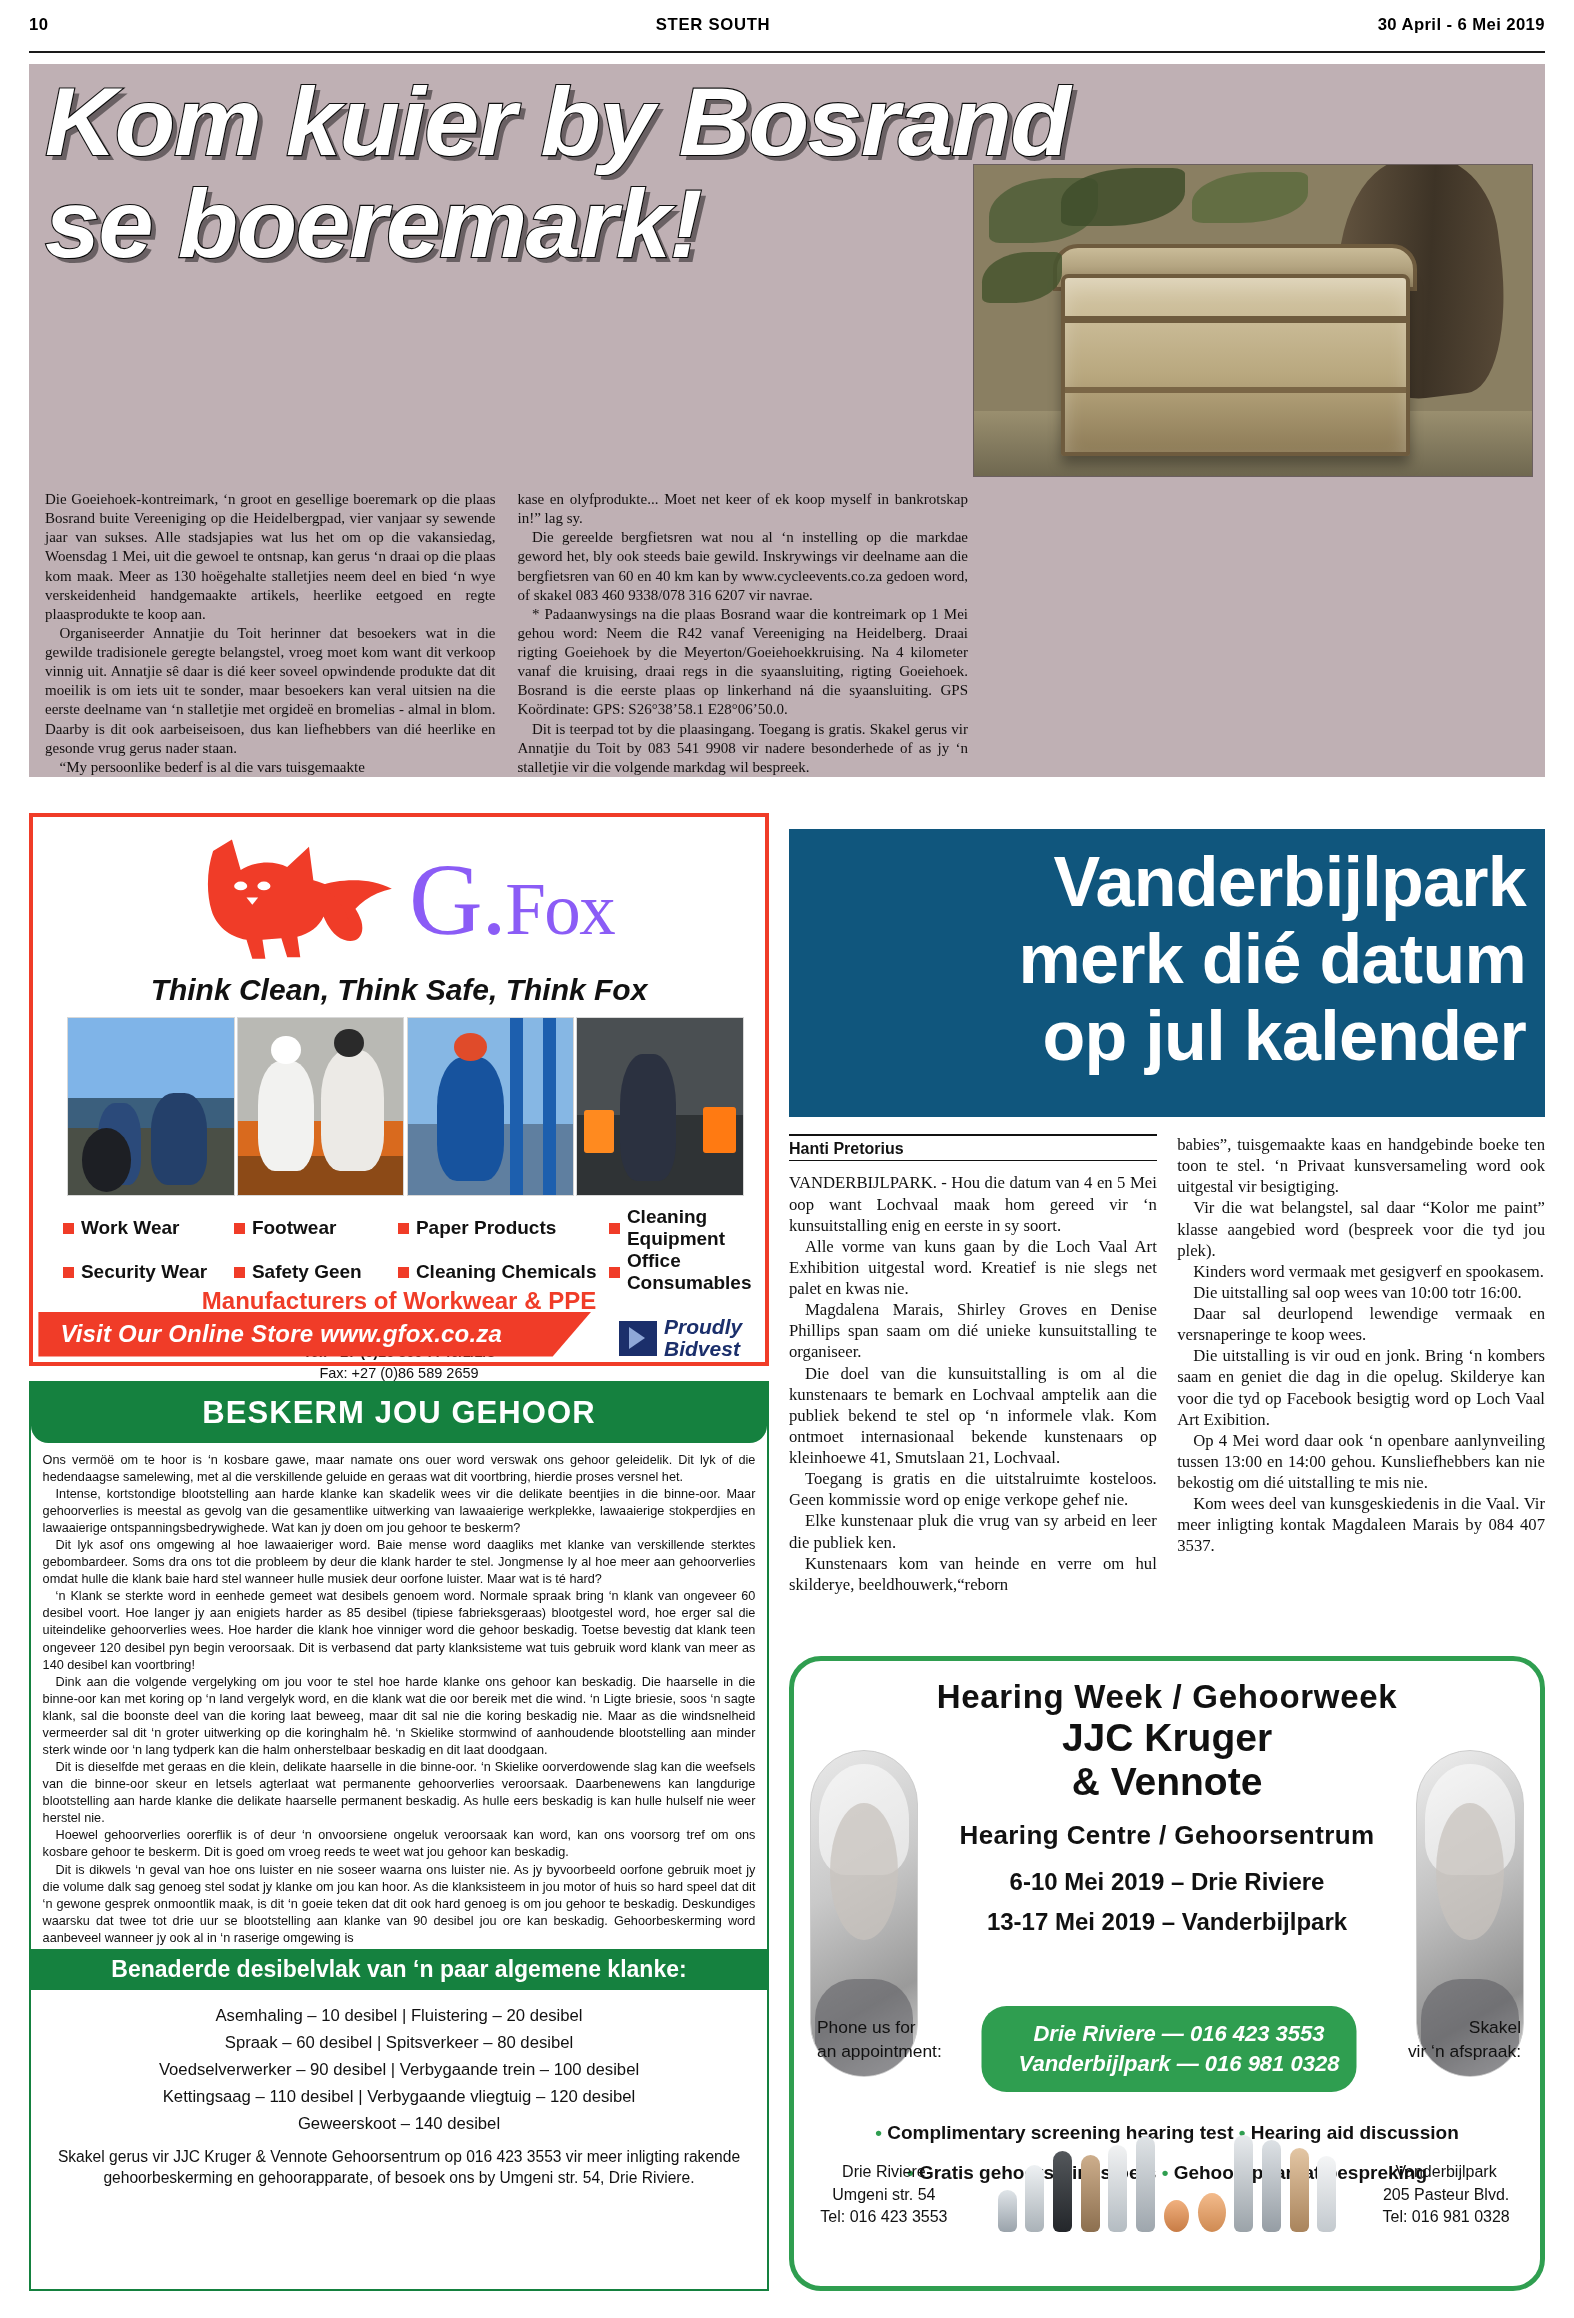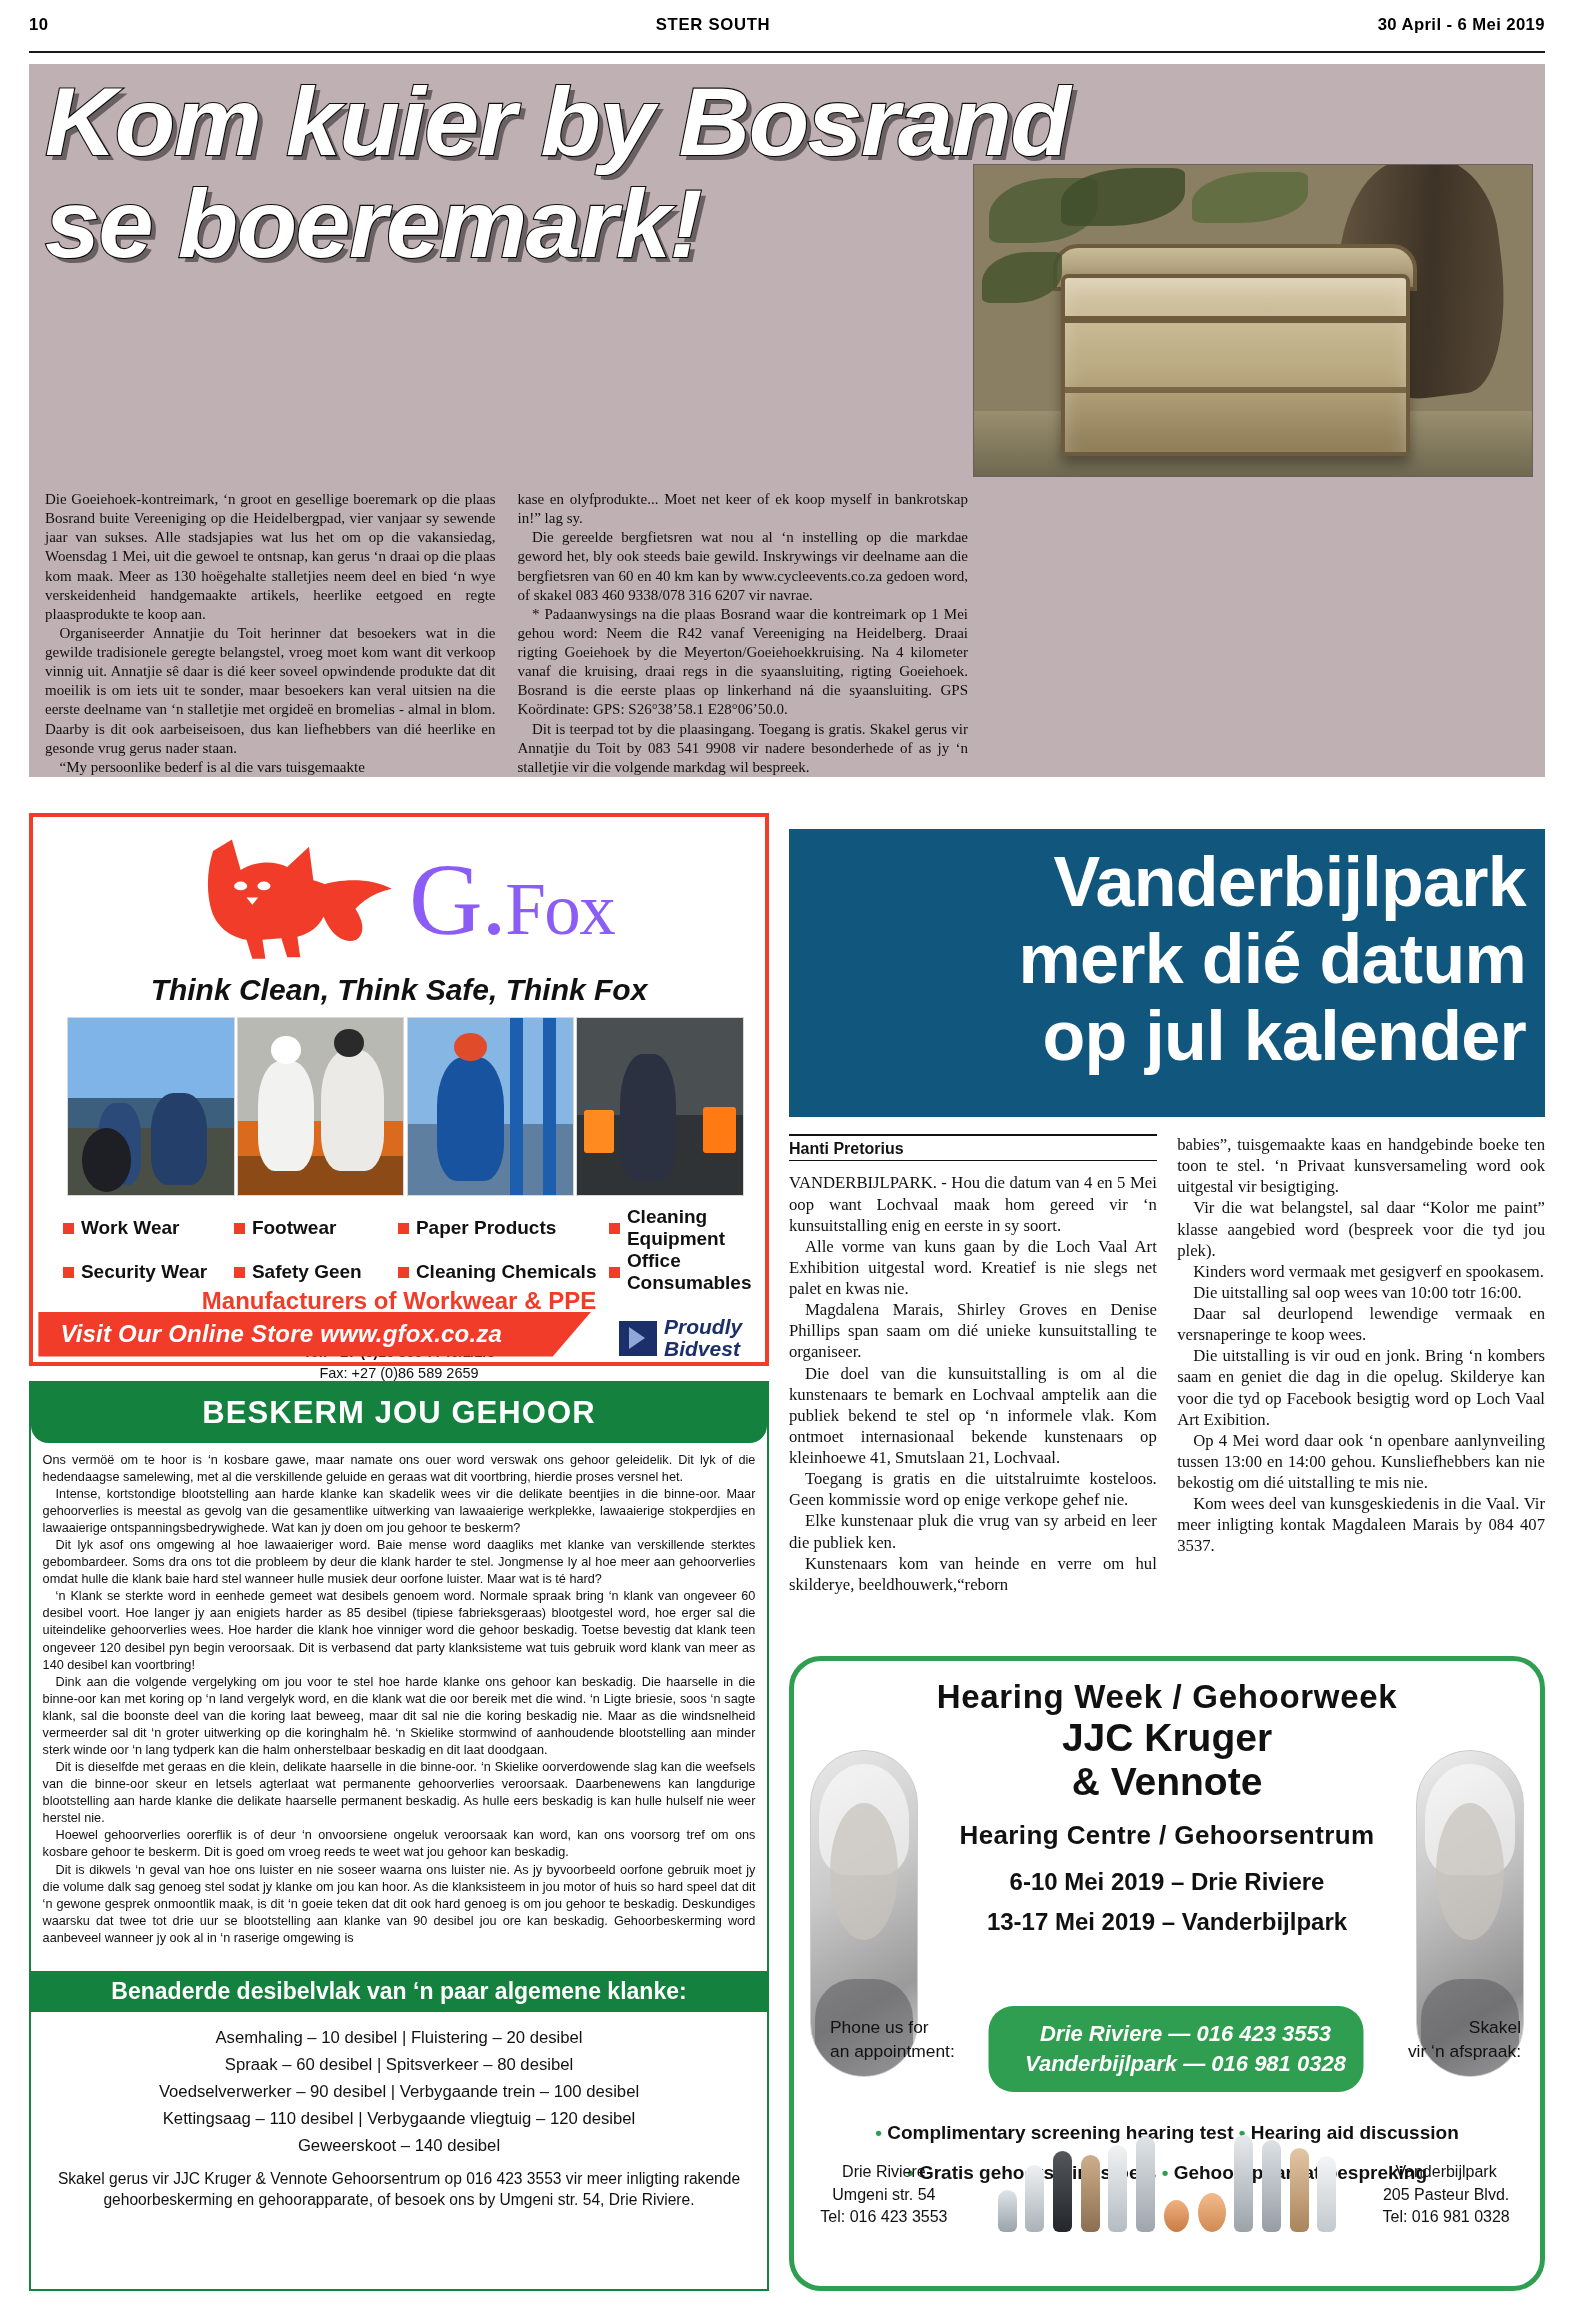--- a/index.html
+++ b/index.html
@@ -124,21 +124,21 @@
   .beskerm-head {
     margin:0; height:60px; background:#15813f; border-radius:0 0 17.4px 17.4px;
     display:flex; align-items:center; justify-content:center;
     font-family:"Liberation Sans", sans-serif; font-weight:bold; font-size:31px;
     color:#fff; letter-spacing:1.1px;
   }
   .beskerm-body { padding:8.7px 11.6px 0 11.6px; font-family:"Liberation Sans", sans-serif;
     font-size:12.7px; line-height:1.345; color:#111; text-align:justify;}
   .beskerm-body p { text-indent:13px; }
   .beskerm-body p.first { text-indent:0; }
-  .db-head { margin-top:24px; height:41px; background:#15813f;
+  .db-head { margin-top:2px; height:41px; background:#15813f;
     display:flex; align-items:center; justify-content:center;
     font-family:"Liberation Sans", sans-serif; font-weight:bold; font-size:23px; color:#fff;}
   .db-list { padding:11.6px 7.3px 4.4px; text-align:center;
     font-family:"Liberation Sans", sans-serif; font-size:16.7px; line-height:1.62; color:#111;}
   .db-foot { padding:4.4px 16px 8.7px; text-align:center;
     font-family:"Liberation Sans", sans-serif; font-size:15.6px; line-height:1.36; color:#111;}
 
   
   .kuns-head {
     position:absolute; left:789px; top:829px; width:756px; height:288px;
@@ -172,21 +172,21 @@
   .hear-t5 { font-size:24px; margin-top:11.6px; }
   .face { position:absolute; width:108px; height:327px; border-radius:54px;
     overflow:hidden; border:0.7px solid #ccc; top:89px;
     background:linear-gradient(150deg,#e9e9e9,#c9c9c9 40%,#9a9a9a 75%,#dedede);}
   .face.left { left:16px; }
   .face.right { right:16px;
     background:linear-gradient(150deg,#efefef,#bdbdbd 45%,#8e8e8e 78%,#e2e2e2);}
   .face .f-hair{position:absolute;left:8%;top:4%;width:84%;height:34%;border-radius:50% 50% 30% 30%;background:rgba(255,255,255,.55);}
   .face .f-head{position:absolute;left:18%;top:16%;width:64%;height:42%;border-radius:50%;background:rgba(200,195,190,.75);}
   .face .f-body{position:absolute;left:4%;bottom:0;width:92%;height:30%;background:rgba(90,90,95,.55);border-radius:40% 40% 0 0;}
-  .hear-phone-row { position:absolute; left:17px; right:0; top:345px; height:87px;}
+  .hear-phone-row { position:absolute; left:4px; right:0; top:345px; height:87px;}
   .hear-ph-left { position:absolute; left:19px; top:8.7px;
     font-family:"Liberation Sans", sans-serif; font-size:17.4px; line-height:1.38; color:#111;}
   .hear-ph-right { position:absolute; right:19px; top:8.7px; text-align:right;
     font-family:"Liberation Sans", sans-serif; font-size:17.4px; line-height:1.38; color:#111;}
   .hear-pill { position:absolute; left:50%; transform:translateX(-50%); top:0;
     width:375px; height:86px; background:#2f9e50; border-radius:25px;
     display:flex; flex-direction:column; align-items:center; justify-content:center; gap:4.4px;
     font-family:"Liberation Sans", sans-serif; font-weight:bold; font-style:italic;
     font-size:22px; color:#fff;padding-left:20px;}
   .hear-bullets { position:absolute; left:0; right:0; top:452px; text-align:center;

